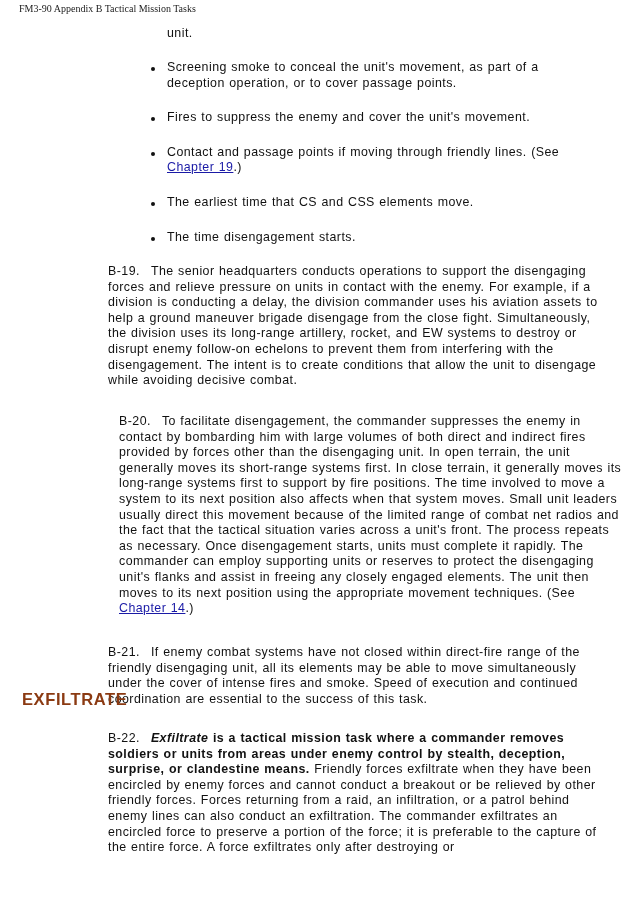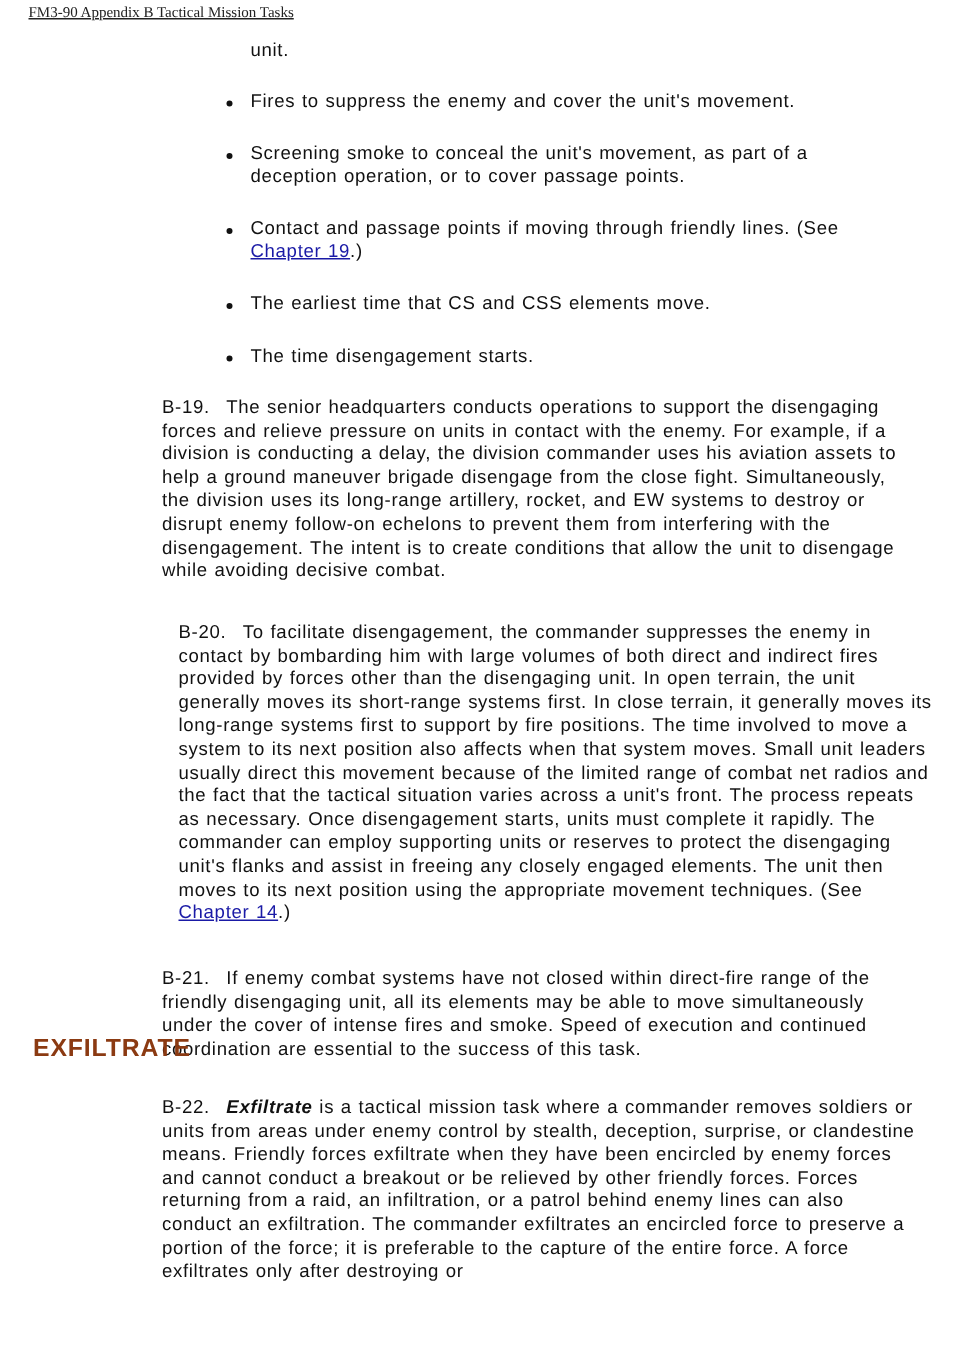--- a/index.html
+++ b/index.html
@@ -16,21 +16,20 @@
     font-family: "Liberation Sans", "DejaVu Sans", sans-serif;
   }
   .running-header {
     position: absolute;
     left: 19px;
     top: 3px;
     font-family: "Liberation Serif", "DejaVu Serif", serif;
     font-size: 10px;
     color: #222222;
     white-space: nowrap;
-    text-decoration: underline;
   }
   .body-text {
     font-size: 12.4px;
     letter-spacing: 0.45px;
     line-height: 15.6px;
     word-spacing: 0.6px;
   }
   .continued {
     position: absolute;
     left: 167px;
@@ -82,38 +81,38 @@
     font-size: 16.5px;
     font-weight: bold;
     letter-spacing: 0.6px;
     color: #8b3a12;
   }
   .def-term {
     font-weight: bold;
     font-style: italic;
   }
   .def-bold {
-    font-weight: normal;
+    font-weight: bold;
   }
 </style>
 </head>
 <body>
 
 <div class="running-header">FM3-90 Appendix B Tactical Mission Tasks</div>
 
 <div class="continued body-text">unit.</div>
 
 <ul class="bullets body-text">
   <li>
     <span class="bullet-dot"></span>
-    <span>Fires to suppress the enemy and cover the unit's movement.</span>
+    <span>Screening smoke to conceal the unit's movement, as part of a deception operation, or to cover passage points.</span>
   </li>
   <li>
     <span class="bullet-dot"></span>
-    <span>Screening smoke to conceal the unit's movement, as part of a deception operation, or to cover passage points.</span>
+    <span>Fires to suppress the enemy and cover the unit's movement.</span>
   </li>
   <li>
     <span class="bullet-dot"></span>
     <span>Contact and passage points if moving through friendly lines. (See </span><a class="link">Chapter 19</a><span>.)</span>
   </li>
   <li>
     <span class="bullet-dot"></span>
     <span>The earliest time that CS and CSS elements move.</span>
   </li>
   <li>

